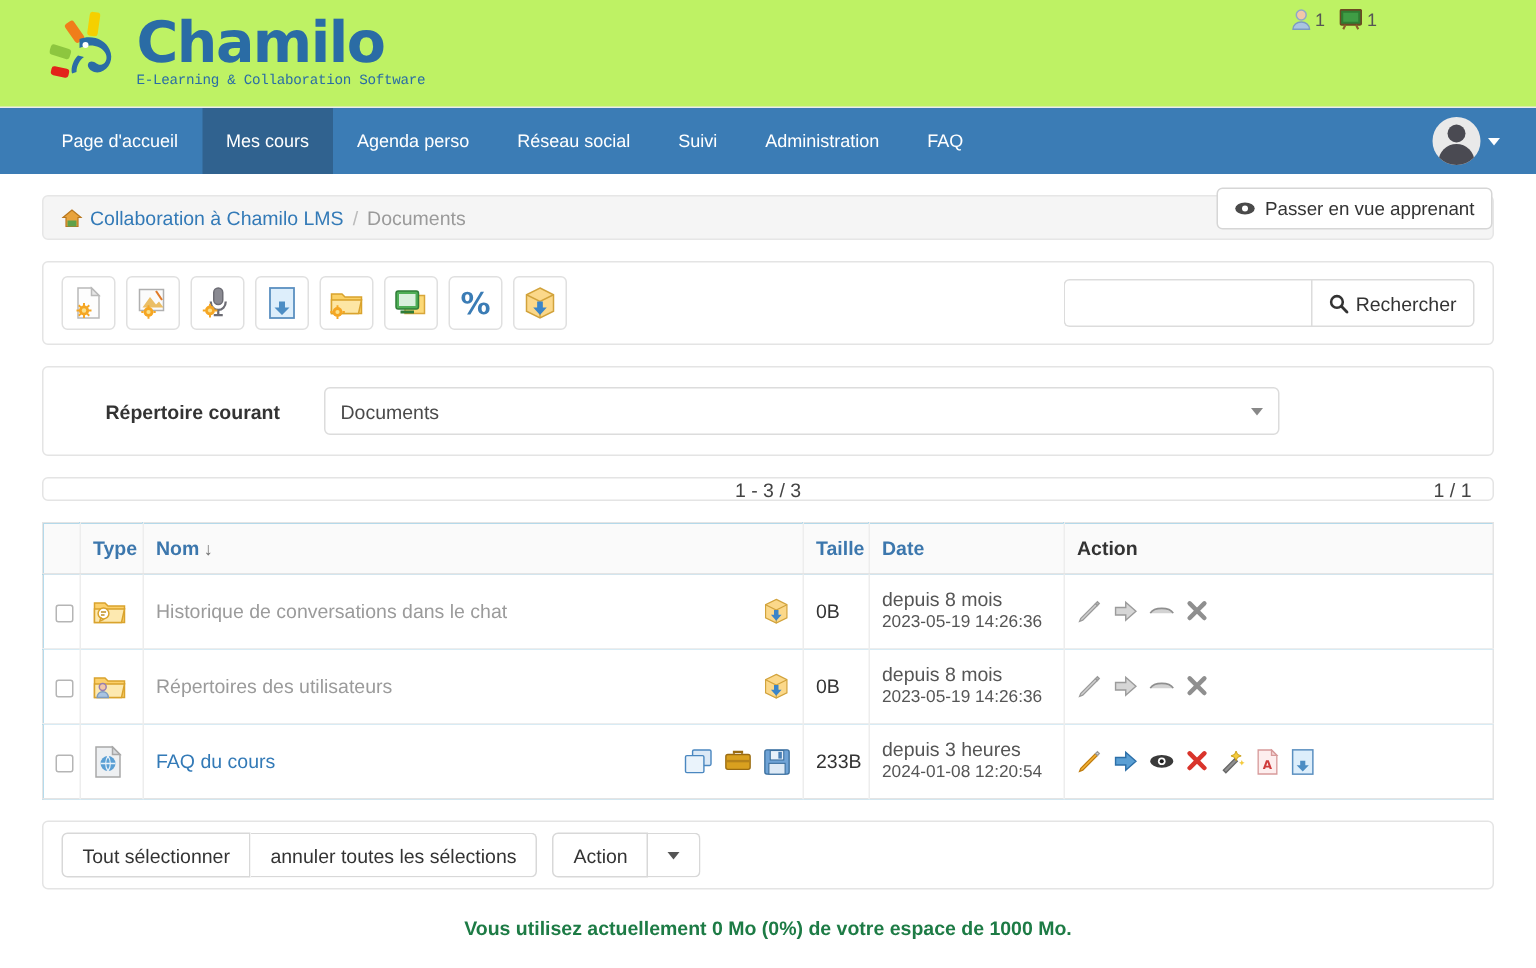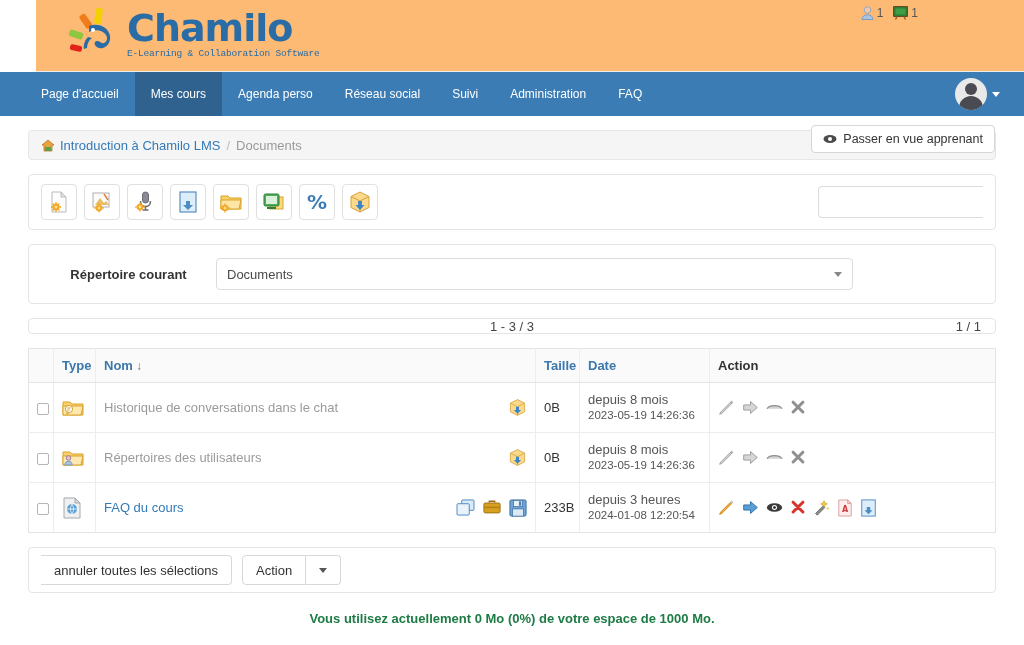--- a/index.html
+++ b/index.html
@@ -10,23 +10,22 @@
     font-family: "Liberation Sans", sans-serif;
     font-size: 13px;
     color: #333;
     overflow: hidden;
   }
 
   
   .header {
     position: relative;
     height: 72px;
-    background: #fdba74;
+    background: #bef264;
     border-bottom: 1px solid #ebebeb;
-    margin-left: 36px;
   }
   .logo-wrap {
     position: absolute;
     left: 33px; top: 6px;
     display: flex;
     align-items: center;
   }
   .logo-mark { width: 56px; height: 56px; position: relative; }
   .logo-text-block { margin-left: 2px; }
   .logo-word {
@@ -407,21 +406,21 @@
 
 <div class="content">
 
   <div class="breadcrumb-bar">
     <span class="home-icon">
       <svg width="14" height="13" viewBox="0 0 14 13">
         <path d="M7 1L1 6h2v6h8V6h2z" fill="#e8a33d" stroke="#b8771f" stroke-width="0.8"></path>
         <rect x="4" y="8" width="6" height="4" fill="#5fa14a"></rect>
       </svg>
     </span>
-    <span class="bc-link">Introduction à Chamilo LMS</span>
+    <span class="bc-link">Collaboration à Chamilo LMS</span>
     <span class="bc-sep">/</span>
     <span class="bc-current">Documents</span>
 
     <div class="btn-learner">
       <span>
         <svg width="14" height="10" viewBox="0 0 14 10">
           <ellipse cx="7" cy="5" rx="6.5" ry="4" fill="#4a4a4a"></ellipse>
           <circle cx="7" cy="5" r="2" fill="#fff"></circle>
         </svg>
       </span>
@@ -514,20 +513,29 @@
         <svg width="24" height="24" viewBox="0 0 24 24">
           <path d="M12 2l9 4.5v11L12 22l-9-4.5v-11z" fill="#fbd88a" stroke="#d2a33c"></path>
           <path d="M3 6.5l9 4.5 9-4.5M12 11v11" fill="none" stroke="#d2a33c"></path>
           <path d="M12 20l-4.5-5h2.6v-4h3.8v4h2.6z" fill="#3b85c8"></path>
         </svg>
       </span>
     </div>
 
     <div class="search-group">
       <input class="search-input" type="text" value="" placeholder="" style="">
+      <button class="search-btn">
+        <span>
+          <svg width="13" height="13" viewBox="0 0 13 13">
+            <circle cx="5.3" cy="5.3" r="3.9" fill="none" stroke="#333" stroke-width="1.7"></circle>
+            <path d="M8.4 8.4l3.7 3.7" stroke="#333" stroke-width="1.9" stroke-linecap="round"></path>
+          </svg>
+        </span>
+        <span>Rechercher</span>
+      </button>
     </div>
   </div>
 
   <div class="panel dir-panel">
     <div class="dir-label">Répertoire courant</div>
     <div class="dir-select">
       <span>Documents</span>
       <span class="caret"></span>
     </div>
   </div>
@@ -766,20 +774,21 @@
               </svg>
             </span>
           </div>
         </td>
       </tr>
     </tbody>
   </table>
 
   <div class="panel bottom-panel">
     <div class="btn-grp">
+      <button class="btn btn-flat-left">Tout sélectionner</button>
       <button class="btn btn-flat-right">annuler toutes les sélections</button>
     </div>
     <div class="spacer-8"></div>
     <div class="btn-grp">
       <button class="btn btn-flat-left">Action</button>
       <button class="btn btn-flat-right">
         <span class="caret-dk"></span>
       </button>
     </div>
   </div>

